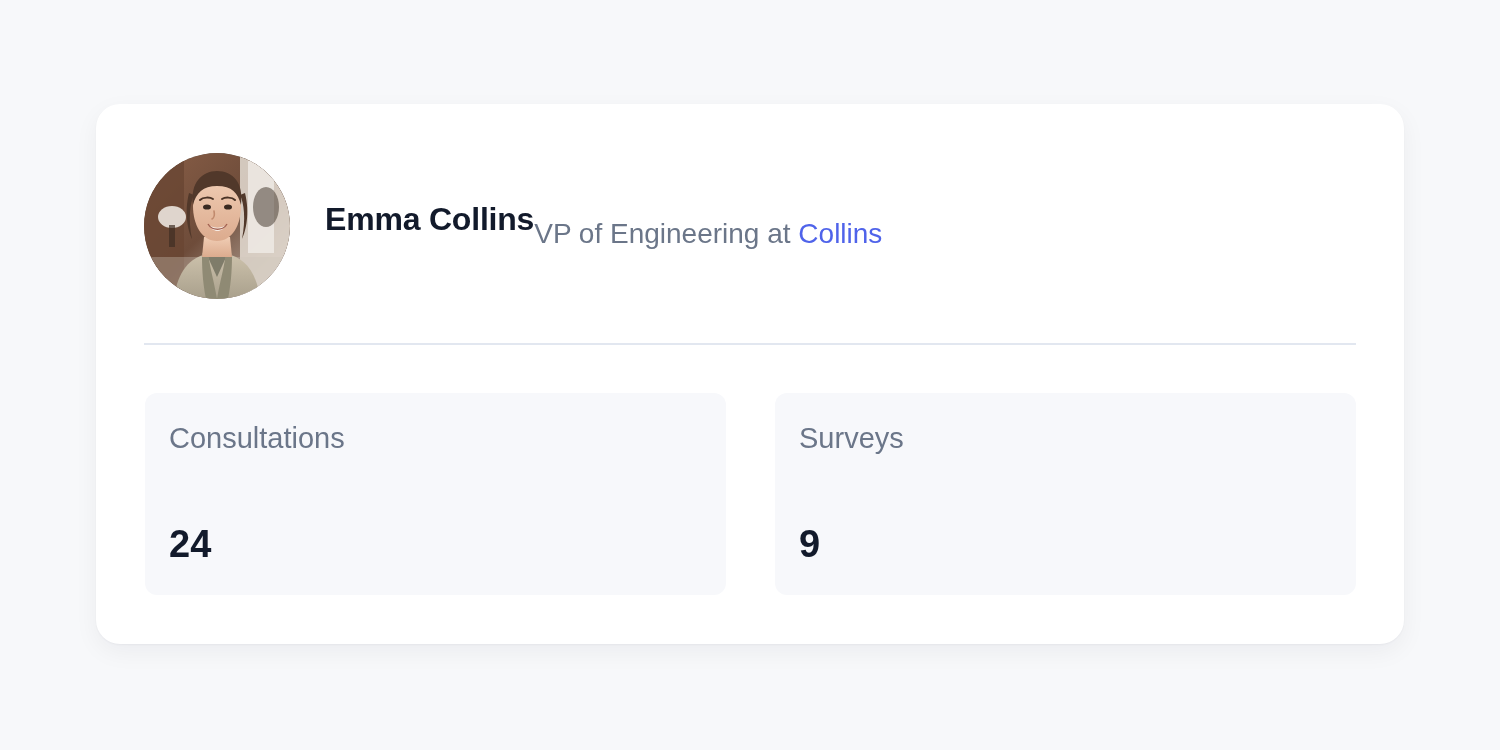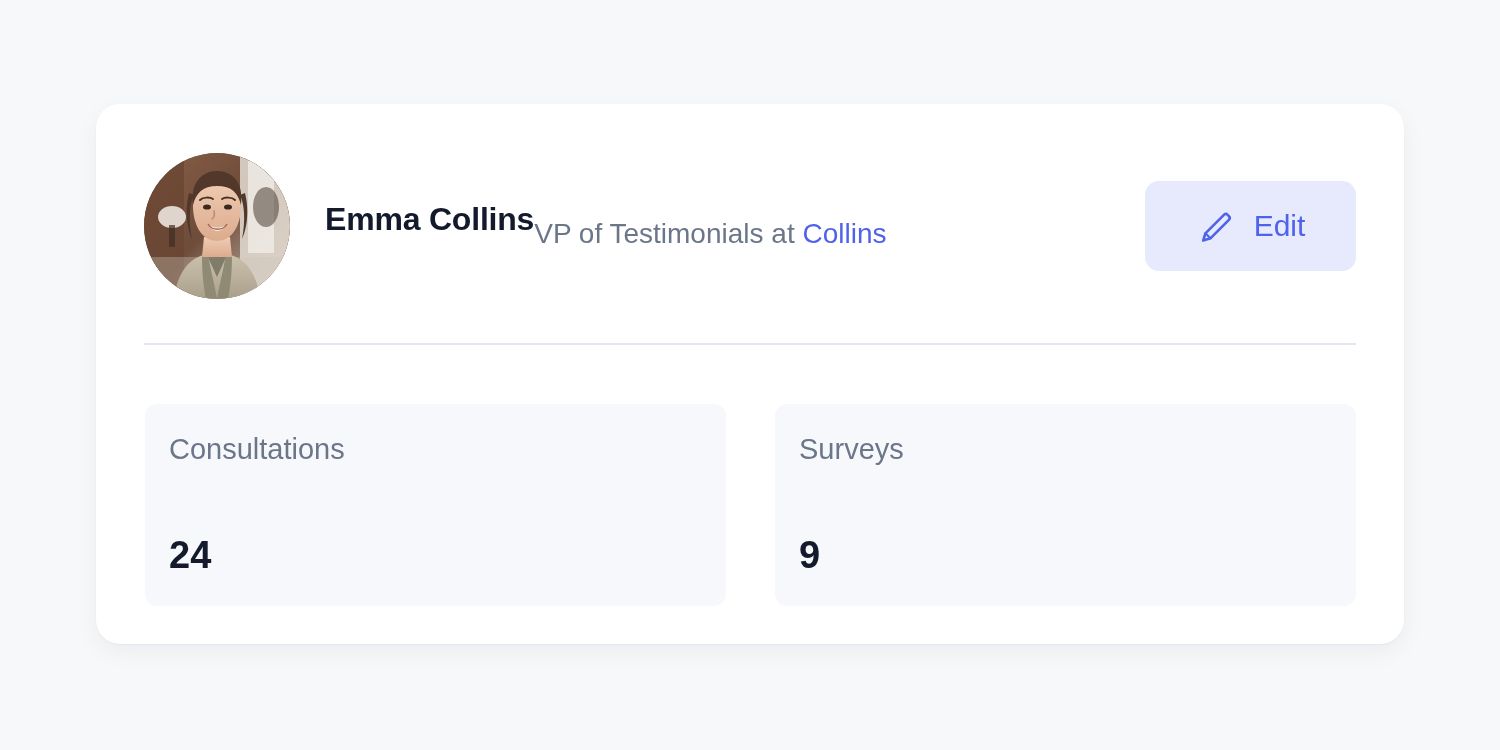--- a/index.html
+++ b/index.html
@@ -118,21 +118,21 @@
     height: 2px;
     background: #e2e7f0;
     border: none;
     margin: 0;
   }
 
   
   .stats-row {
     position: absolute;
     left: 49px;
-    top: 300px;
+    top: 289px;
     right: 48px;
     display: flex;
     gap: 49px;
   }
 
   .stat-card {
     flex: 1 1 0;
     height: 202px;
     background: #f7f8fb;
     border-radius: 12px;
@@ -207,32 +207,23 @@
           <path d="M78 46 C81 44 88 44 91 47" stroke="#4a3326" stroke-width="2" fill="none" stroke-linecap="round"></path>
           <path d="M64 71 C68 76 79 76 83 71 C79 80 68 80 64 71 Z" fill="#ffffff"></path>
           <path d="M64 71 C68 78 79 78 83 71" stroke="#a3614f" stroke-width="1.4" fill="none"></path>
           <path d="M70 58 C71 63 70 65 68 66" stroke="#c18a6d" stroke-width="1.6" fill="none" stroke-linecap="round"></path>
         </g>
       </svg>
     </div>
 
     <div class="identity">
       <h1 class="person-name">Emma Collins</h1>
-      <div class="person-role"><span>VP of Testimonials at </span><a class="company-link" href="#">Collins</a></div>
-    </div>
-
-    <button class="edit-button">
-      <span class="pencil-icon">
-        <svg viewBox="0 0 40 40" fill="none" aria-hidden="true">
-          <path d="M30.5 7.8 L32.9 10.2 C33.9 11.2 33.9 12.8 32.9 13.8 L14.4 32.3 L7.2 34.5 L9.4 27.3 L27.9 8.8 C28.9 7.8 30.5 7.8 30.5 7.8 Z" stroke="#4f63ea" stroke-width="2.6" stroke-linejoin="round" stroke-linecap="round"></path>
-          <path d="M9.4 27.3 L14.4 32.3" stroke="#4f63ea" stroke-width="2.2" stroke-linecap="round"></path>
-        </svg>
-      </span>
-      <span class="edit-label">Edit</span>
-    </button>
+      <div class="person-role"><span>VP of Engineering at </span><a class="company-link" href="#">Collins</a></div>
+    </div>
+
 
   </div>
 
   <hr class="card-divider">
 
   <div class="stats-row">
 
     <div class="stat-card">
       <div class="stat-label">Consultations</div>
       <div class="stat-value">24</div>

